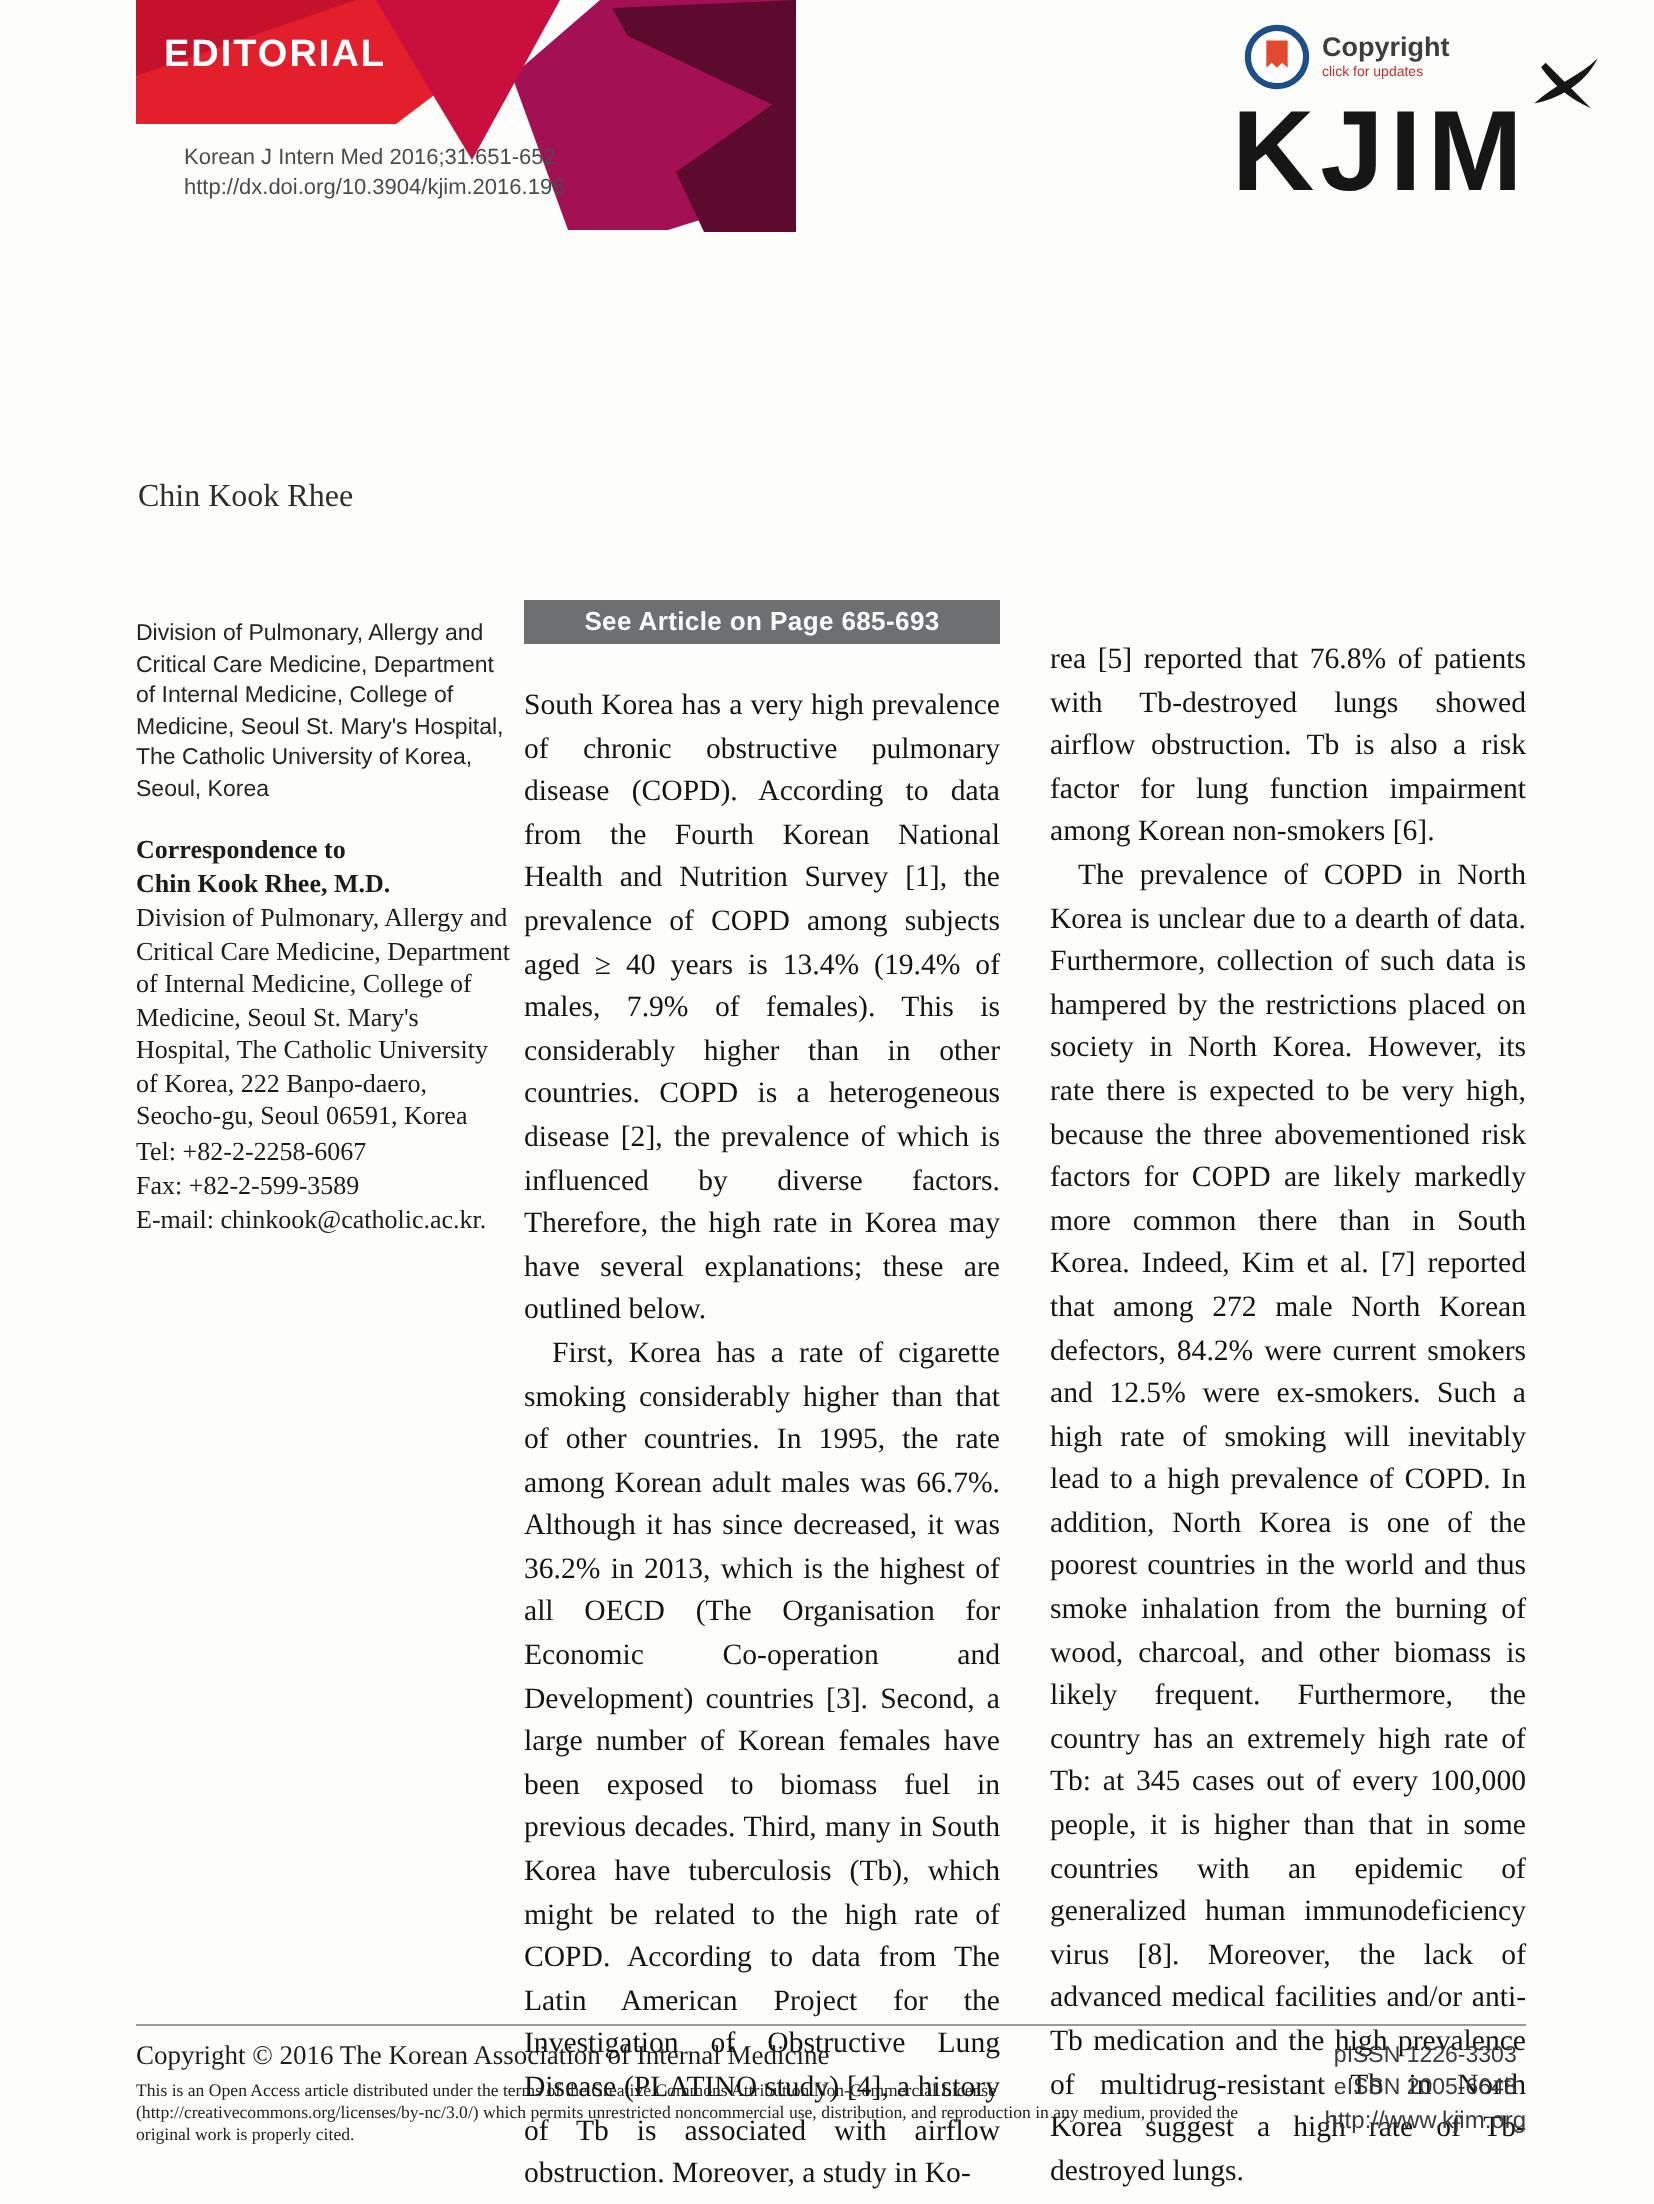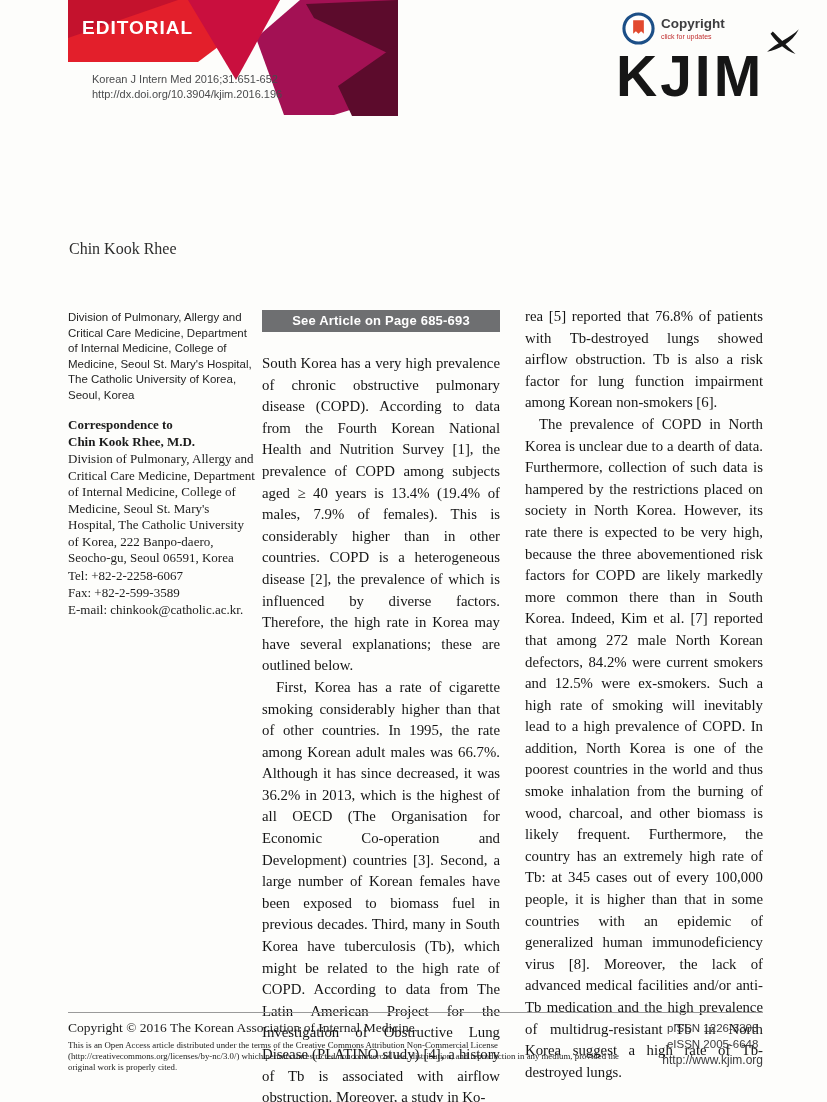--- a/index.html
+++ b/index.html
@@ -59,30 +59,30 @@
     font-family:"Liberation Sans",sans-serif;
     font-size:11.5px; line-height:15.5px; color:#242424;
   }
   .dates { margin-top:443px; font-size:13px; line-height:17px; font-weight:bold; color:#111; }
   .corr  { margin-top:13px; font-size:13px; line-height:17px; }
   .corr .b { font-weight:bold; }
   .corr-address { font-size:13px; line-height:16.5px; margin-top:1px; }
   .contact-line { font-size:13px; line-height:17px; }
 
   .see-article {
-    margin-top:10px; height:22px; width:238px;
+    height:22px; width:238px;
     background:#6e6f71; color:#ffffff; text-align:center;
     font-family:"Liberation Sans",sans-serif; font-weight:bold;
     font-size:13px; line-height:22px; letter-spacing:0.2px;
   }
   .bodytext p {
     font-size:14.8px; line-height:21.6px; text-align:justify; color:#141414;
   }
   .col1 .bodytext { margin-top:21px; }
-  .col2 .bodytext { margin-top:6px; }
+  .col2 .bodytext { margin-top:20px; }
   .bodytext p.indent { text-indent:14px; }
 
   
   .footer-rule { position:absolute; left:68px; top:1012px; width:695px; border-top:1px solid #9a9a9a; }
   .copyright { position:absolute; left:68px; top:1020px; font-size:13.5px; color:#1d1d1d; }
   .license {
     position:absolute; left:68px; top:1040px; width:565px;
     font-size:8.8px; line-height:11px; color:#222;
   }
   .footer-right {

